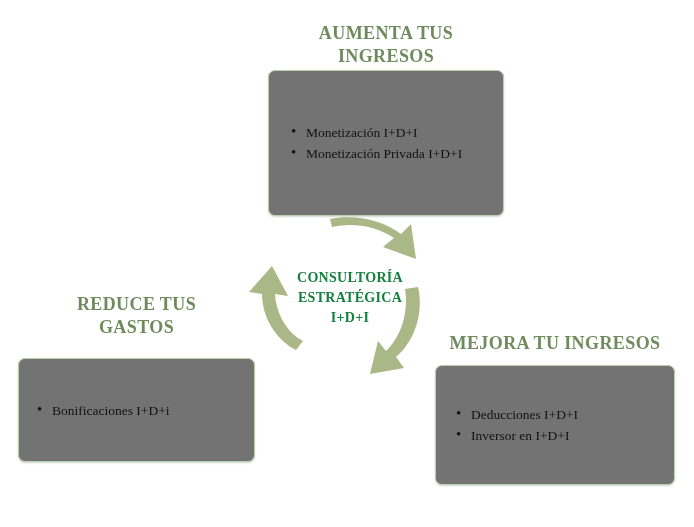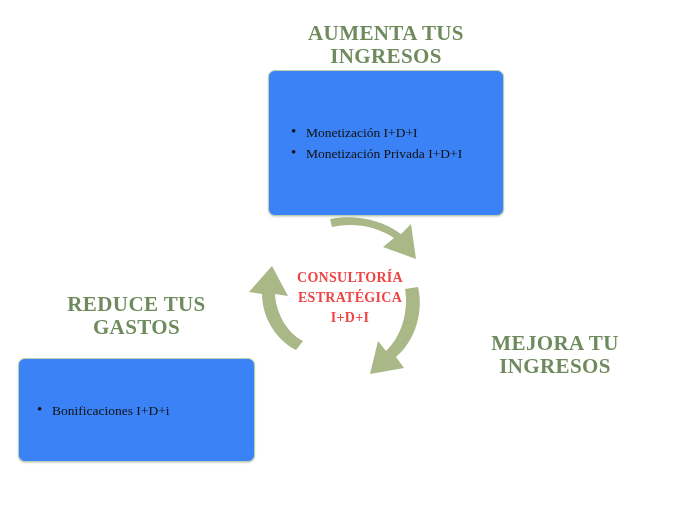--- a/index.html
+++ b/index.html
@@ -22,36 +22,36 @@
     width: 694px;
     height: 527px;
   }
 
   
   .heading {
     position: absolute;
     text-align: center;
     font-family: "Liberation Serif", "DejaVu Serif", serif;
     font-weight: bold;
-    font-size: 21px;
+    font-size: 18px;
     line-height: 23px;
     letter-spacing: 0.4px;
     color: #6f8b5e;
     white-space: pre-line;
     user-select: none;
   }
 
   #heading-top    { left: 268px; top: 22px;  width: 236px; }
   #heading-left   { left: 18px;  top: 270px; width: 237px; margin-top: 23px; }
   #heading-right  { left: 435px; top: 332px; width: 240px; }
 
   
   .box {
     position: absolute;
-    background: #3b82f6;
+    background: #737373;
     border: 1px solid #bccfae;
     border-radius: 7px;
     box-sizing: border-box;
     box-shadow: 0 1px 2px rgba(120, 140, 110, 0.35);
     padding-left: 8px;
   }
 
   #box-top   { left: 268px; top: 70px;  width: 236px; height: 146px; }
   #box-left  { left: 18px;  top: 322px; width: 237px; height: 104px; margin-top: 36px; }
   #box-right { left: 435px; top: 365px; width: 240px; height: 120px; }
@@ -98,21 +98,21 @@
     position: absolute;
     left: 286px;
     top: 268px;
     width: 128px;
     text-align: center;
     font-family: "Liberation Serif", "DejaVu Serif", serif;
     font-weight: bold;
     font-size: 14px;
     line-height: 20px;
     letter-spacing: 0.3px;
-    color: #ef4444;
+    color: #15803d;
     white-space: pre-line;
     user-select: none;
   }
 
   
   #cycle-arrows {
     position: absolute;
     left: 0;
     top: 0;
     width: 694px;
@@ -171,18 +171,24 @@
 GASTOS</div>
 
   <div class="box" id="box-left">
     <ul class="box-list">
       <li>Bonificaciones I+D+i</li>
     </ul>
   </div>
 
   <div class="heading" id="heading-right">MEJORA TU INGRESOS</div>
 
+  <div class="box" id="box-right">
+    <ul class="box-list">
+      <li>Deducciones I+D+I</li>
+      <li>Inversor en I+D+I</li>
+    </ul>
+  </div>
 
   <div id="center-label">CONSULTORÍA
 ESTRATÉGICA
 I+D+I</div>
 
 </div>
 
 </body></html>

